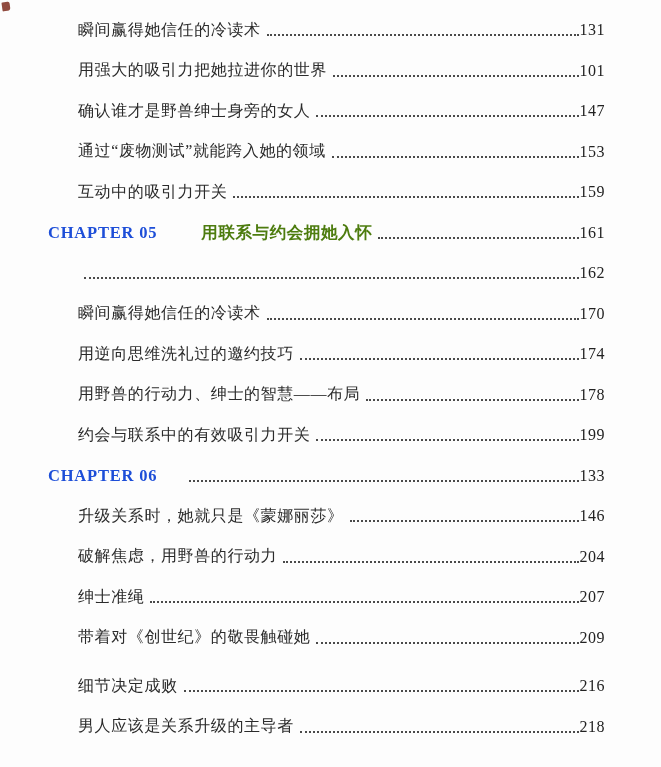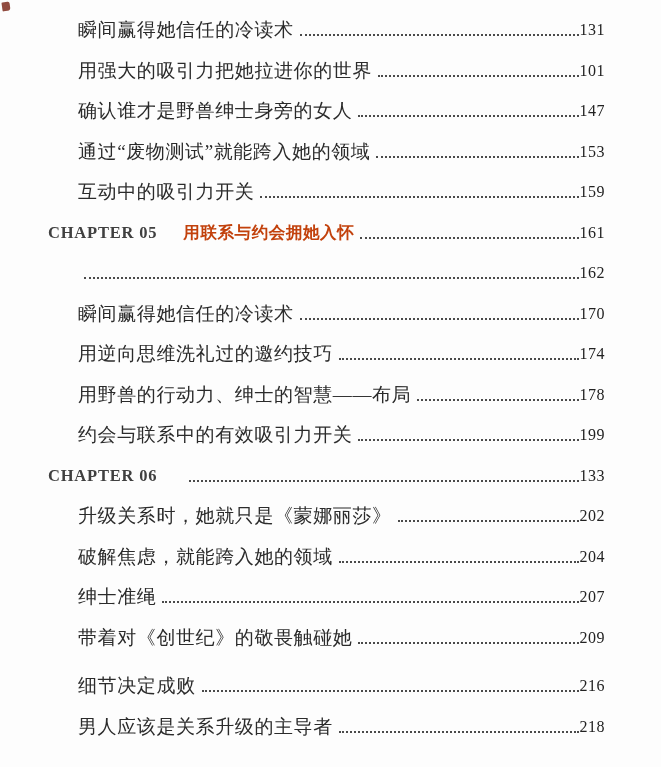--- a/index.html
+++ b/index.html
@@ -27,35 +27,36 @@
   .toc { width: 100%; }
   .toc-row {
     display: flex;
     align-items: center;
     height: 40.5px;
     white-space: nowrap;
   }
   .toc-row.item { padding-left: 30px; }
   .toc-row.gap-before { margin-top: 8px; }
   .title {
-    font-size: 19px;
+    font-size: 16px;
     letter-spacing: 0.6px;
     color: var(--fg, #2b2b2b);
   }
   .toc-row.chapter .title {
     font-weight: bold;
     font-size: 16.5px;
-    color: #c2410c;
+    color: #4d7c0f;
+    margin-left: 18px;
   }
   .chapter-label {
     font-weight: bold;
     font-size: 16.5px;
     letter-spacing: 0.8px;
     margin-right: 26px;
-    color: #404040;
+    color: #1d4ed8;
   }
   .leader {
     flex: 1;
     height: 0;
     border-bottom: 2px dotted var(--dot, #4a4a4a);
     margin: 0 1px 0 6px;
     transform: translateY(5px);
     min-width: 20px;
   }
   .page-num {
@@ -126,24 +127,24 @@
         <span class="page-num">199</span>
       </div>
       <div class="toc-row chapter">
         <span class="chapter-label">CHAPTER 06</span>
         <span class="leader"></span>
         <span class="page-num">133</span>
       </div>
       <div class="toc-row item">
         <span class="title">升级关系时，她就只是《蒙娜丽莎》</span>
         <span class="leader"></span>
-        <span class="page-num">202</span>
+        <span class="page-num">146</span>
       </div>
       <div class="toc-row item">
-        <span class="title">破解焦虑，就能跨入她的领域</span>
+        <span class="title">破解焦虑，用野兽的行动力</span>
         <span class="leader"></span>
         <span class="page-num">204</span>
       </div>
       <div class="toc-row item">
         <span class="title">绅士准绳</span>
         <span class="leader"></span>
         <span class="page-num">207</span>
       </div>
       <div class="toc-row item">
         <span class="title">带着对《创世纪》的敬畏触碰她</span>

